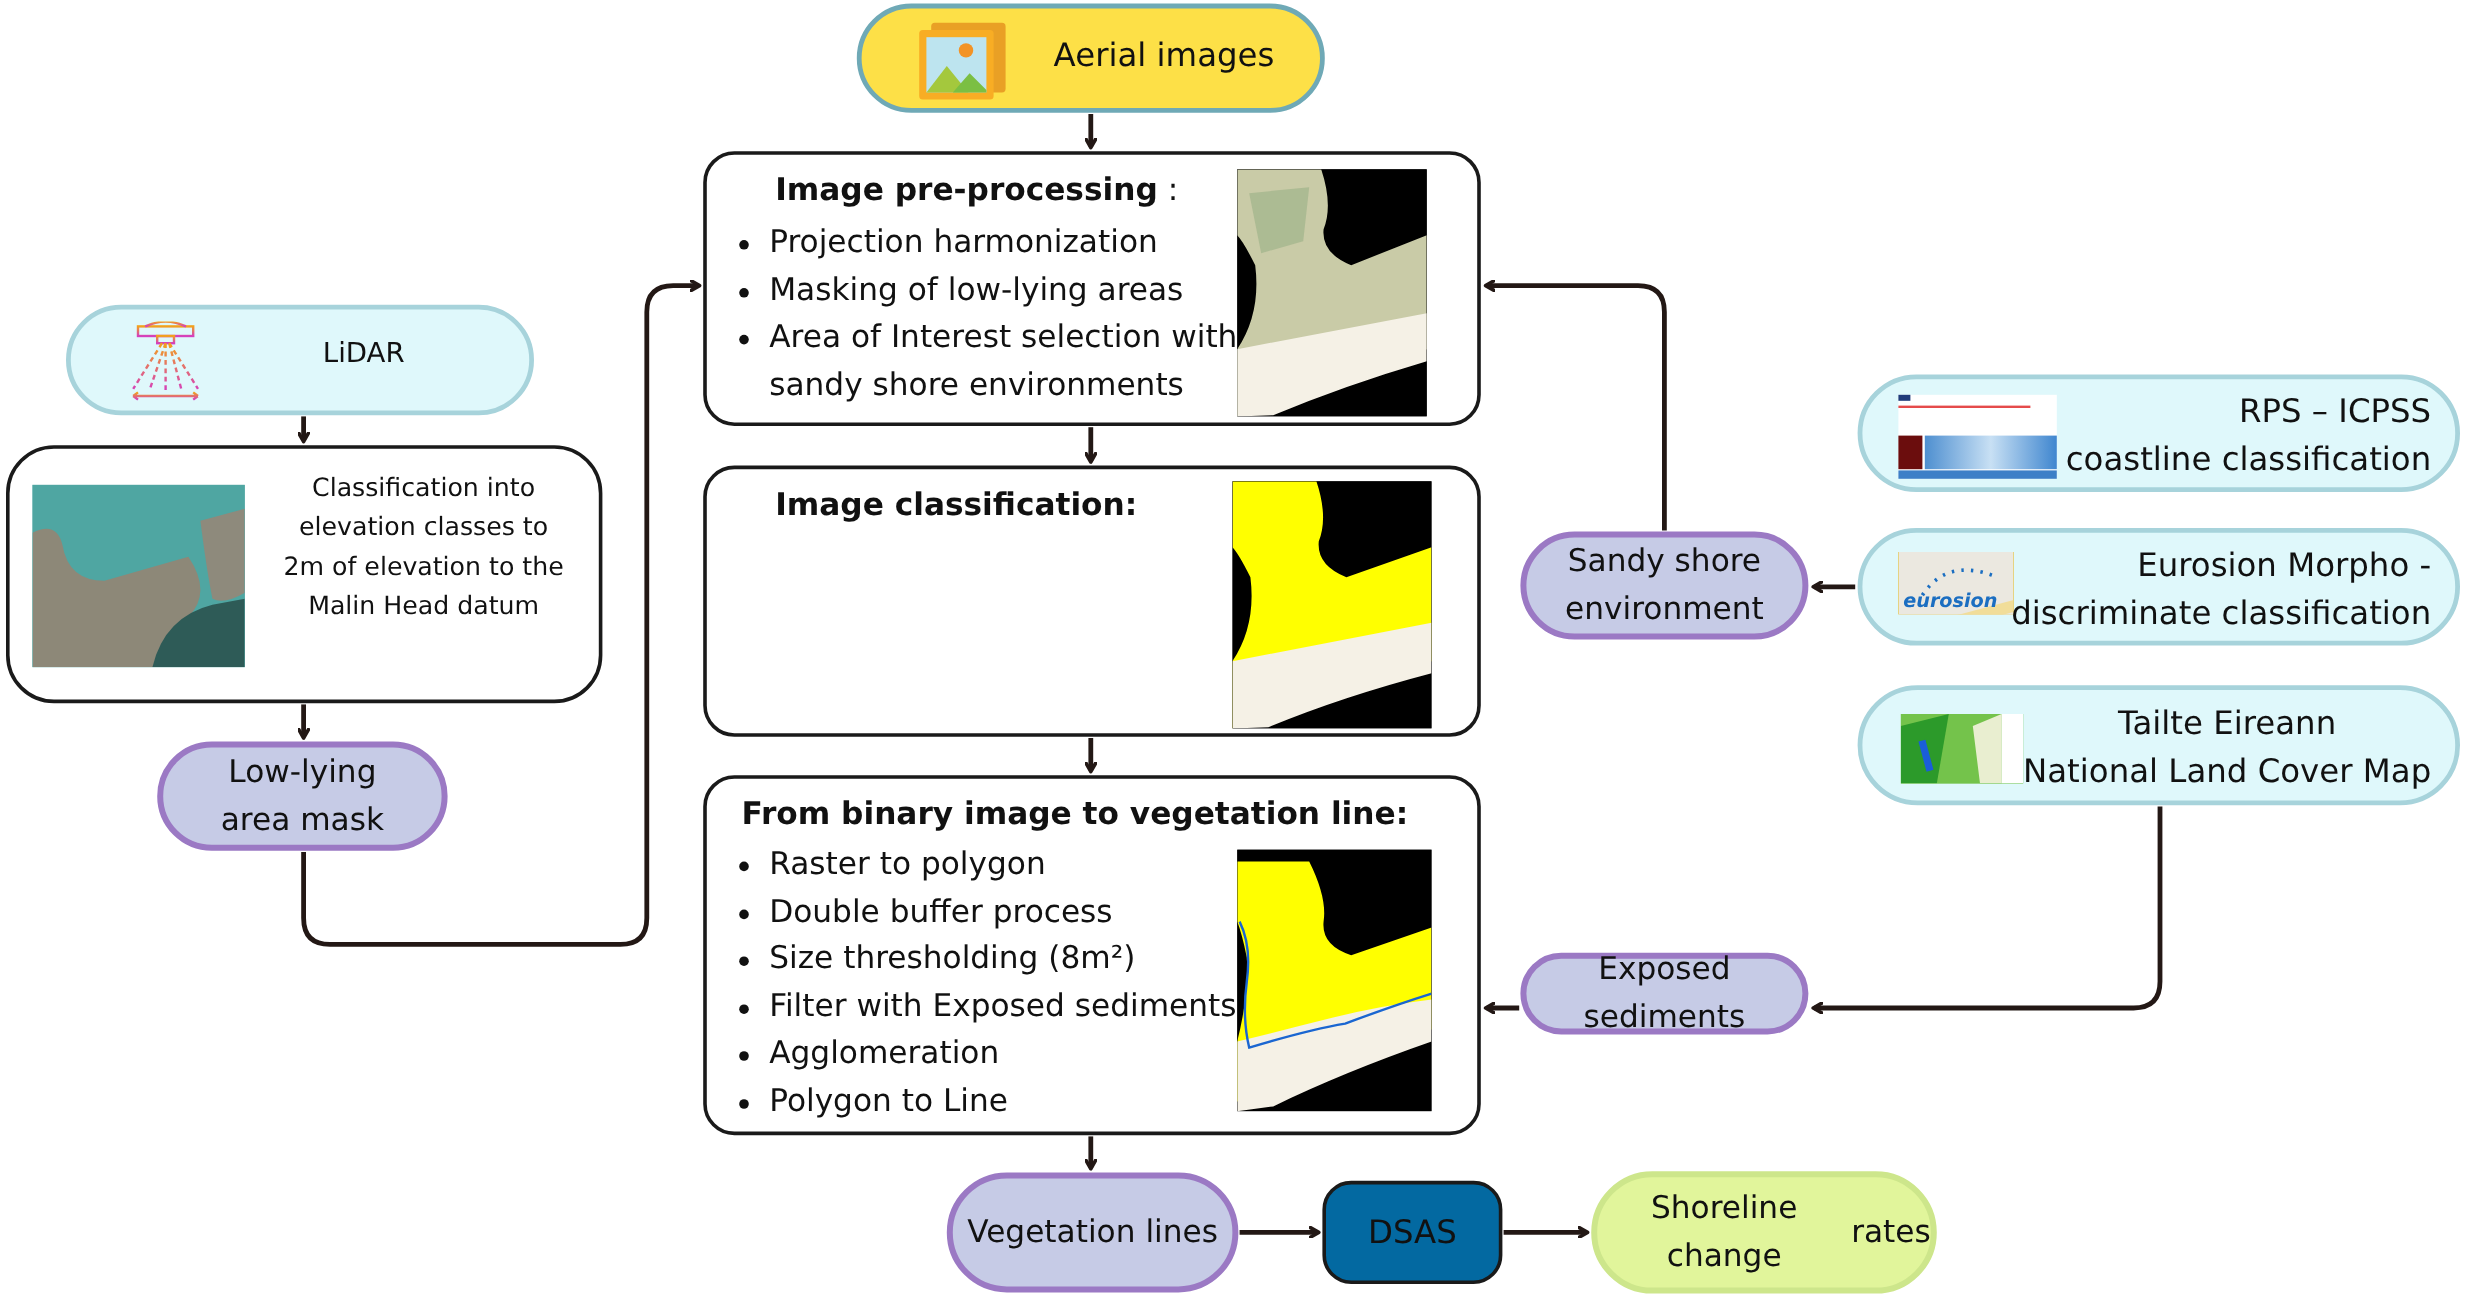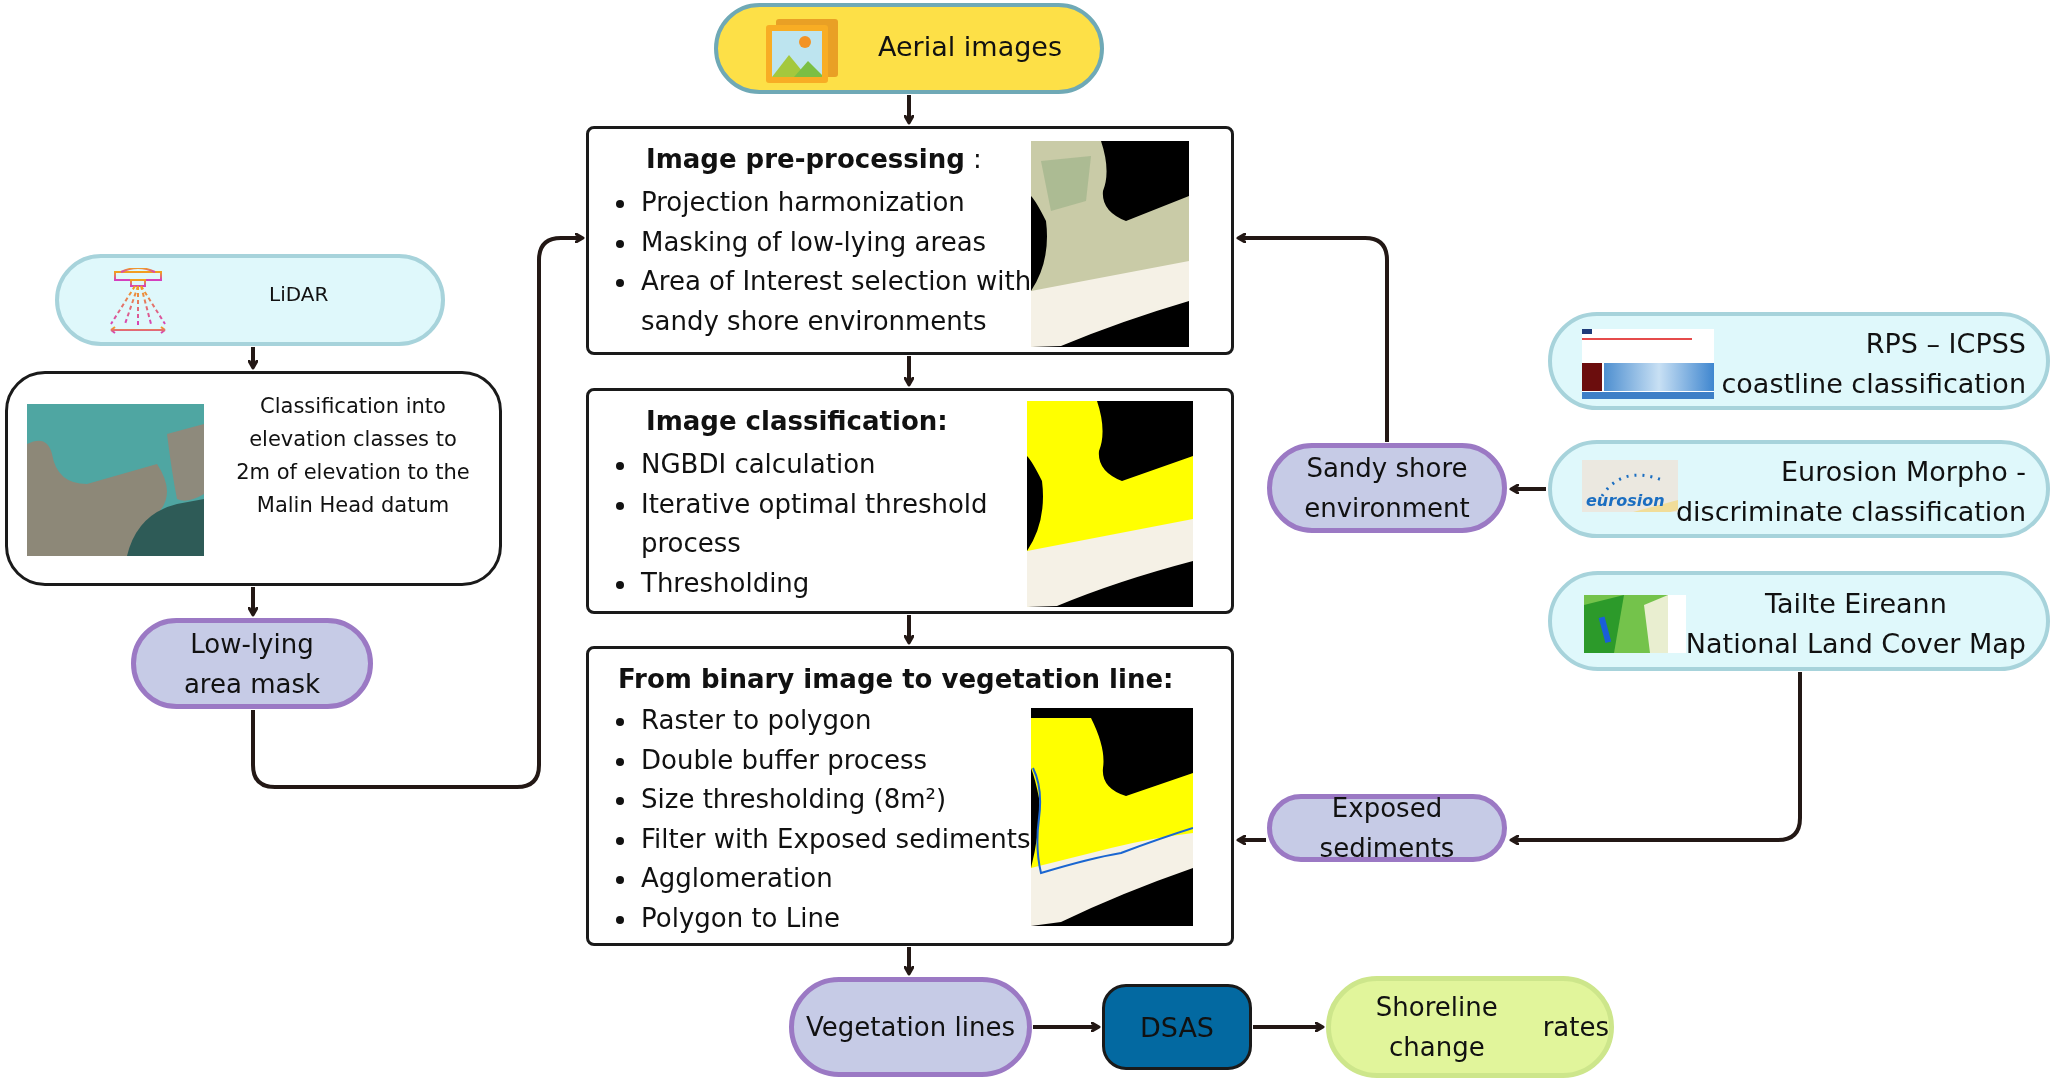--- a/index.html
+++ b/index.html
@@ -3,21 +3,21 @@
 <meta charset="utf-8">
 <style>
   html,body{margin:0;padding:0;background:#ffffff;}
   body{width:2054px;height:1082px;position:relative;overflow:hidden;font-family:"DejaVu Sans","Liberation Sans",sans-serif;color:#111;}
   .abs{position:absolute;box-sizing:border-box;}
   .pill{border-radius:60px;display:flex;align-items:center;justify-content:center;text-align:center;}
   .pill-data{background:#dff8fb;border:4px solid #a7d3db;}
   .pill-aerial{background:#fde047;border:4px solid #6fa9b6;}
   .pill-purple{background:#c6cbe6;border:5px solid #9b79c4;}
   .pill-green{background:#e1f59b;border:5px solid #cde68b;}
-  .box{background:#fff;border:3px solid #1a1a1a;border-radius:8px;}
+  .box{background:#fff;border:3px solid #1a1a1a;border-radius:26px;}
   .t27{font-size:26px;line-height:40px;}
   .proc-title{font-weight:bold;font-size:26px;}
   ul.steps{margin:0;padding:0;list-style:none;}
   ul.steps li{position:relative;padding-left:34px;font-size:26px;line-height:39.5px;}
   ul.steps li::before{content:"";position:absolute;left:9px;top:17px;width:8px;height:8px;border-radius:50%;background:#111;}
   .thumb{position:absolute;background:#000;overflow:hidden;}
   svg.conn{position:absolute;left:0;top:0;pointer-events:none;}
 </style>
 </head>
 <body>
@@ -70,21 +70,21 @@
         </defs>
       <g stroke="url(#lg)" stroke-width="2" fill="none">
         <rect x="10" y="4" width="46" height="8"></rect>
         <path d="M16,4 Q33,-4 50,4"></path>
         <rect x="26" y="12" width="14" height="6"></rect>
         <path d="M30,18 L6,56 M33,18 L20,56 M33,18 L33,58 M36,18 L46,56 M36,18 L60,56" stroke-dasharray="4,3"></path>
         <path d="M6,62 L60,62 M6,62 L10,59 M6,62 L10,65 M60,62 L56,59 M60,62 L56,65"></path>
       </g>
     </svg>
   </span>
-  <span style="position:absolute;left:210px;top:24px;font-size:20px;" data-name="lidar-label">LiDAR</span>
+  <span style="position:absolute;left:210px;top:24px;font-size:23px;" data-name="lidar-label">LiDAR</span>
 </div>
 
 <div class="abs box" style="left:5px;top:371px;width:497px;height:215px;border-radius:40px;" data-name="lidar-classification-box">
   <div class="thumb" style="left:19px;top:30px;width:177px;height:152px;background:#4fa6a2;" data-name="lidar-elevation-thumbnail">
     <svg width="177" height="152" viewBox="0 0 177 152">
       <rect width="177" height="152" fill="#4fa6a2"></rect>
       <path d="M0,40 Q20,30 25,50 Q30,80 60,80 L130,60 Q150,90 130,110 Q120,130 140,152 L0,152 Z" fill="#8d8878"></path>
       <path d="M140,30 L177,20 L177,90 Q160,100 150,95 Q145,70 140,30 Z" fill="#8e8a7c"></path>
       <path d="M100,152 Q110,110 150,100 L177,95 L177,152 Z" fill="#2e5b57"></path>
     </svg>
@@ -117,26 +117,20 @@
       <rect width="158" height="206" fill="#000"></rect>
       <path d="M0,0 L70,0 Q80,30 72,50 Q70,70 95,80 L158,55 L158,150 Q100,170 40,195 L0,206 L0,150 Q20,120 15,80 Q5,60 0,55 Z" fill="#c9cba7"></path>
       <path d="M0,150 L158,120 L158,160 Q90,180 30,205 L0,206 Z" fill="#f5f1e6"></path>
       <path d="M10,20 L60,15 L55,60 L20,70 Z" fill="#9fb38a" opacity="0.7"></path>
     </svg>
   </div>
 </div>
 
 <div class="abs box" style="left:586px;top:388px;width:648px;height:226px;" data-name="image-classification-box">
   <div class="proc-title" style="position:absolute;left:57px;top:10px;line-height:40px;" data-name="classification-title">Image classification:</div>
-  <ul class="steps" style="position:absolute;left:18px;top:54px;" data-name="classification-steps">
-    <li data-name="step-item">NGBDI calculation</li>
-    <li data-name="step-item">Iterative optimal threshold</li>
-    <li data-name="step-item-continued">process</li>
-    <li data-name="step-item">Thresholding</li>
-  </ul>
   <div class="thumb" style="left:438px;top:10px;width:166px;height:206px;" data-name="classified-thumbnail">
     <svg width="166" height="206" viewBox="0 0 166 206">
       <rect width="166" height="206" fill="#000"></rect>
       <path d="M0,0 L70,0 Q80,30 72,50 Q70,70 95,80 L166,55 L166,150 Q100,170 40,195 L0,206 L0,150 Q20,120 15,80 Q5,60 0,55 Z" fill="#ffff00"></path>
       <path d="M0,150 L166,118 L166,160 Q90,180 30,205 L0,206 Z" fill="#f5f1e6"></path>
     </svg>
   </div>
 </div>
 
 <div class="abs box" style="left:586px;top:646px;width:648px;height:300px;" data-name="vegetation-line-process-box">

